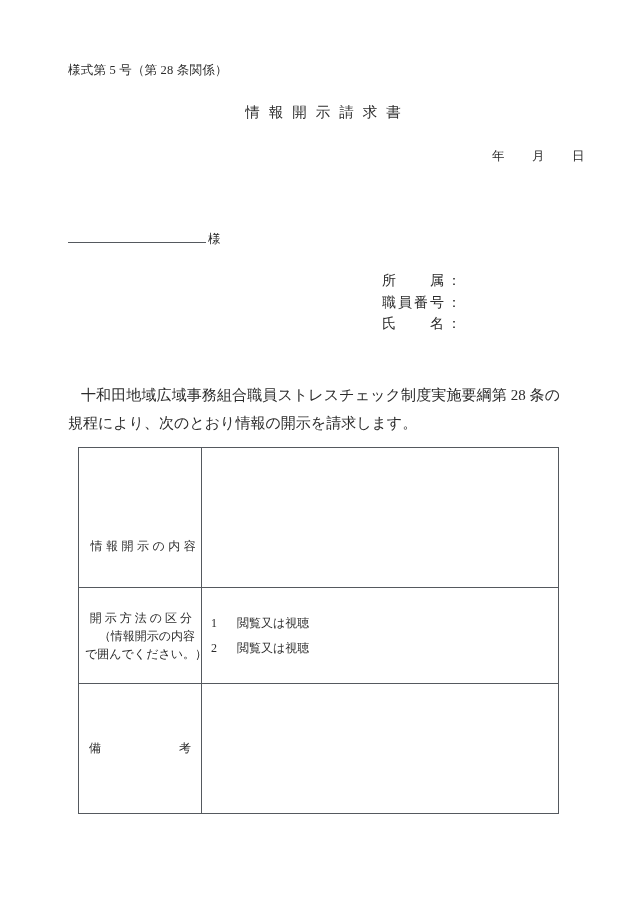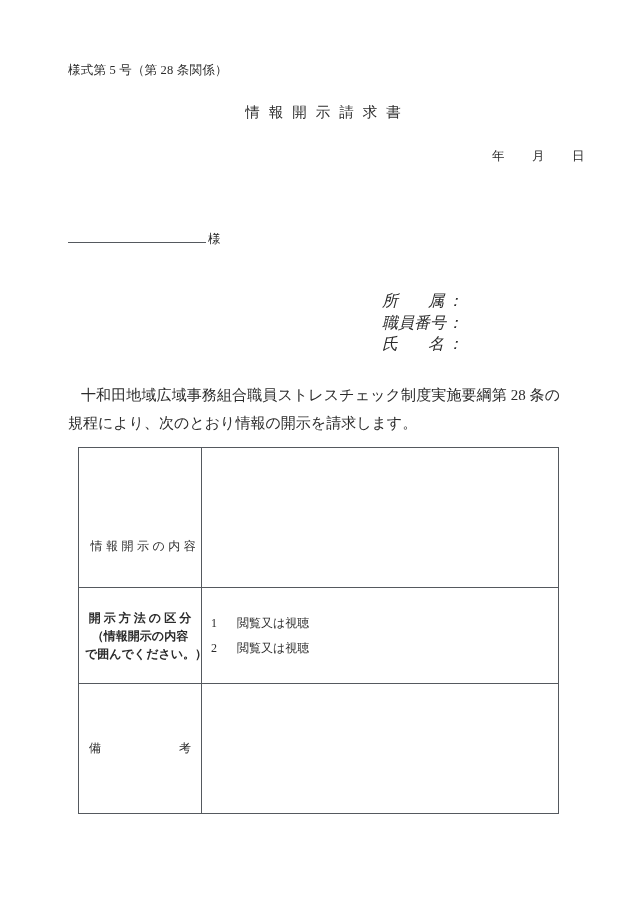--- a/index.html
+++ b/index.html
@@ -85,23 +85,22 @@
   }
   .addressee .sama {
     display: inline-block;
     padding-left: 2px;
   }
 
   
   .applicant {
     position: absolute;
     left: 374px;
-    top: 290px;
-    font-size: 16px;
-    font-style: italic;
+    top: 270px;
+    font-size: 14px;
   }
   .applicant .field {
     height: 21.5px;
     line-height: 21.5px;
     white-space: nowrap;
   }
   .applicant .flabel {
     display: inline-block;
     width: 62px;
     text-align: justify;
@@ -161,22 +160,21 @@
     text-align: center;
     position: relative;
     top: 29px;
     white-space: nowrap;
   }
 
   
   .label-method {
     padding: 0 6px;
     line-height: 18px;
-    text-align: center;
-    font-weight: bold;
+    text-align: right;
   }
   .label-method .l1 {
     letter-spacing: 3px;
     text-indent: 3px;
     white-space: nowrap;
   }
   .label-method .l2,
   .label-method .l3 {
     white-space: nowrap;
   }

